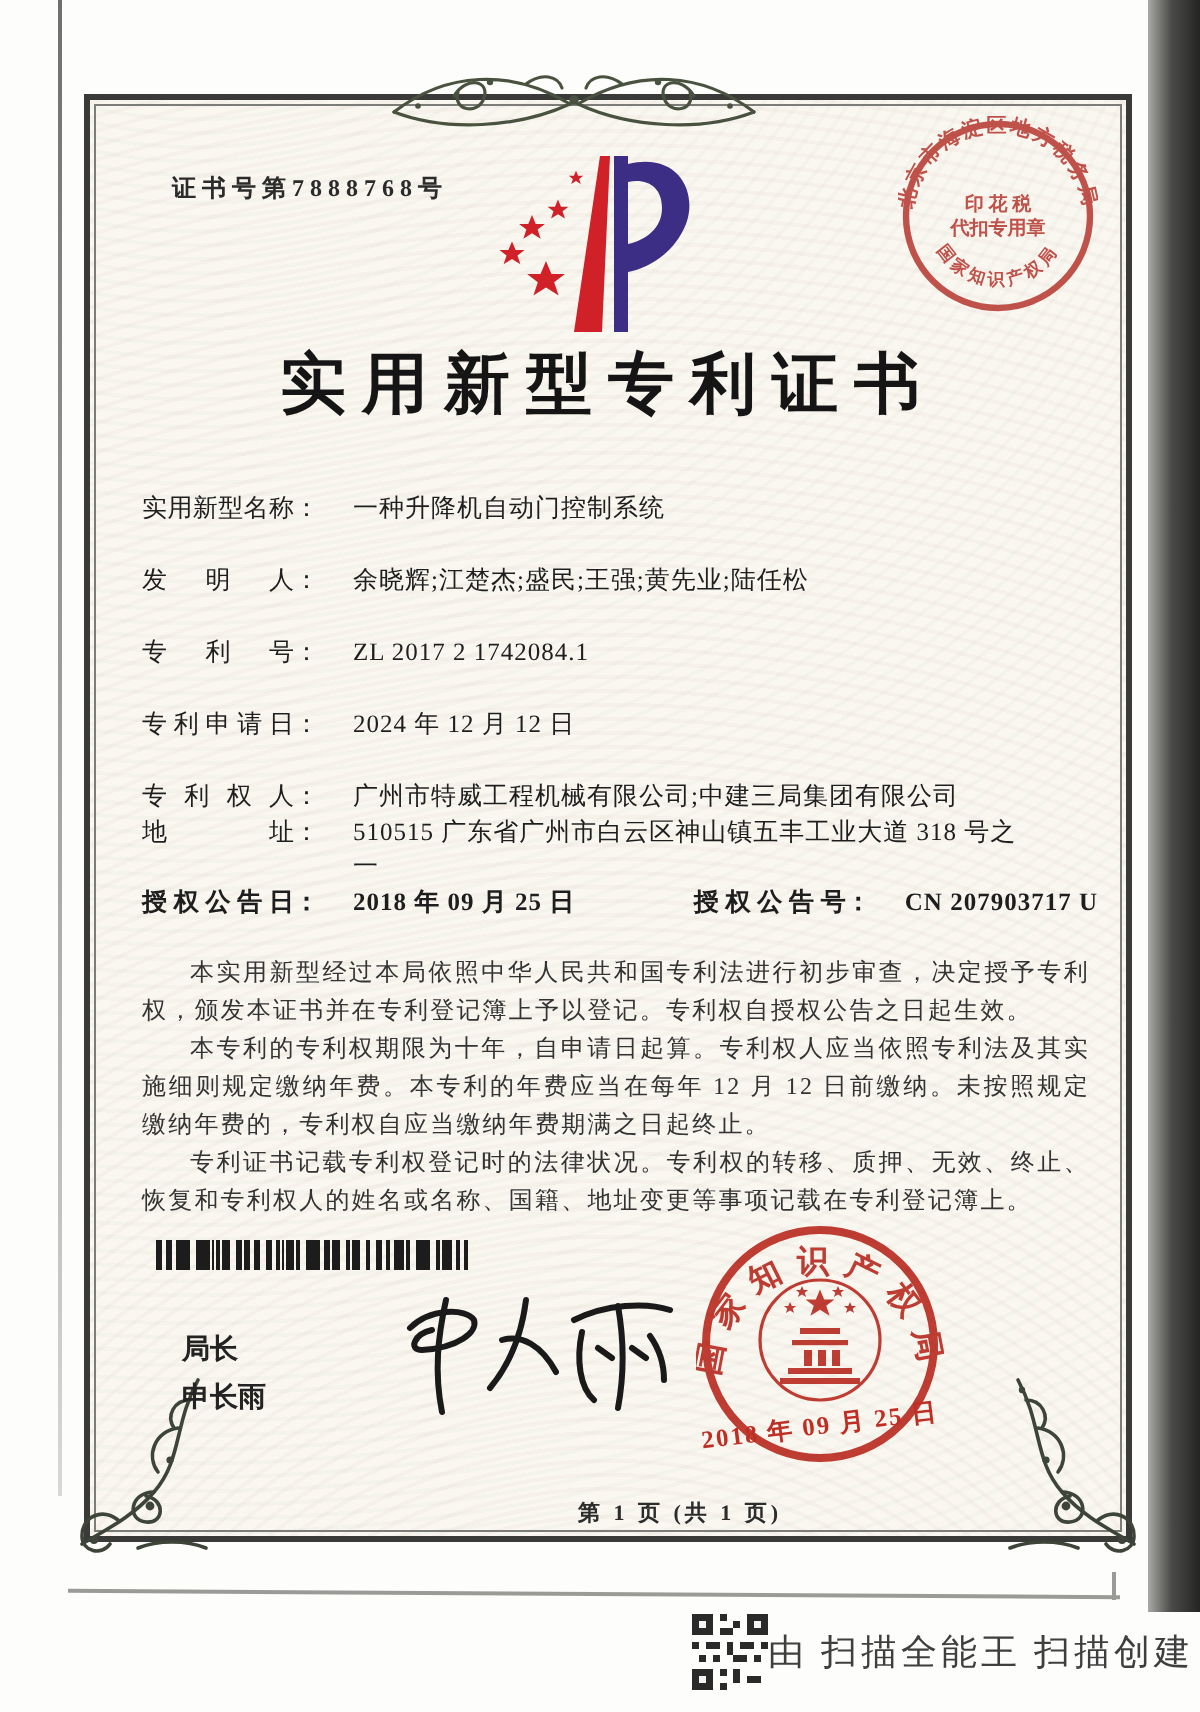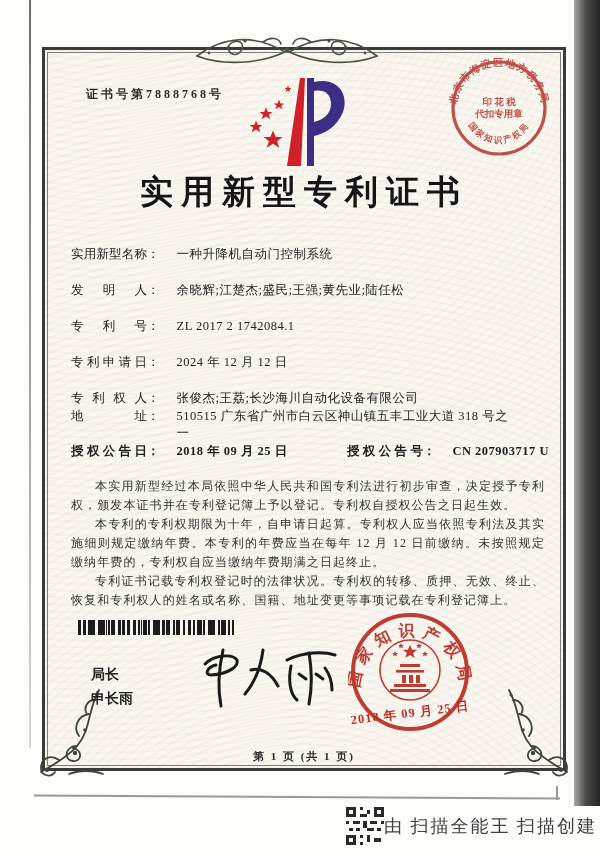--- a/index.html
+++ b/index.html
@@ -66,21 +66,21 @@
   .signature{position:absolute;left:138px;top:588px;width:160px;height:84px;}
 
   
   .seal-bottom{position:absolute;left:303px;top:560px;width:124px;height:124px;
     opacity:.92;mix-blend-mode:multiply;}
   .seal-date{position:absolute;left:300px;top:655px;width:130px;text-align:center;
     color:#bf2e24;font-size:12.5px;font-weight:700;letter-spacing:1px;
     transform:rotate(-7deg);}
 
   .page-footer{position:absolute;left:0;top:699px;width:100%;text-align:center;
-    font-size:11px;font-weight:600;letter-spacing:2px;color:#2c2c2c;}
+    font-size:11px;font-weight:600;letter-spacing:2px;color:#2c2c2c;padding-left:36px;}
 
   
   .orn-top{position:absolute;left:148px;top:-22px;width:188px;height:46px;}
   .orn-bl{position:absolute;left:-10px;bottom:-14px;width:74px;height:96px;}
   .orn-br{position:absolute;right:-10px;bottom:-14px;width:74px;height:96px;transform:scaleX(-1);}
 
   
   .wm{position:absolute;left:346px;top:806px;display:flex;align-items:center;gap:0;}
   .wm-qr{width:38px;height:40px;}
   .wm-text{font-size:18px;color:#3f3f3f;letter-spacing:2px;
@@ -214,21 +214,21 @@
     </div>
     <div class="frow">
       <span class="flabel">专利申请日</span>
         <span class="fcolon">：</span>
       <span class="fvalue">2024 年 12 月 12 日</span>
     </div>
     <div class="frow tight">
       <span class="flabel">专利权人</span>
         <span class="fcolon">：</span>
       <span class="fvalue">
-        <div>张俊杰;王荔;长沙海川自动化设备有限公司</div>
+        <div>广州市特威工程机械有限公司;中建三局集团有限公司</div>
       </span>
     </div>
     <div class="frow tight2">
       <span class="flabel">地址</span>
         <span class="fcolon">：</span>
       <span class="fvalue">
         <div>510515 广东省广州市白云区神山镇五丰工业大道 318 号之</div>
         <div>一</div>
       </span>
     </div>

